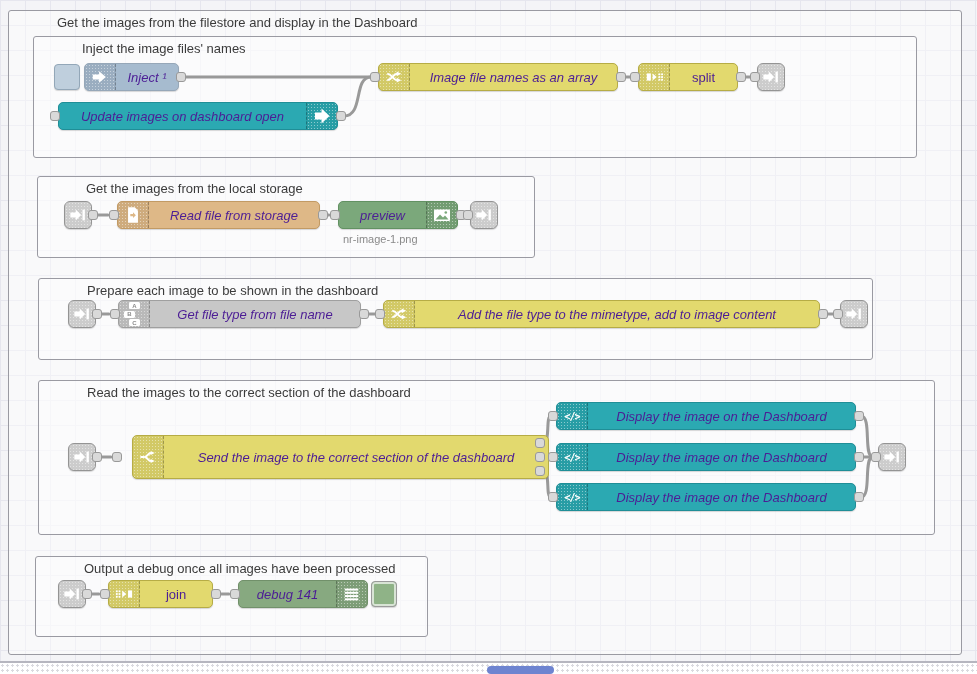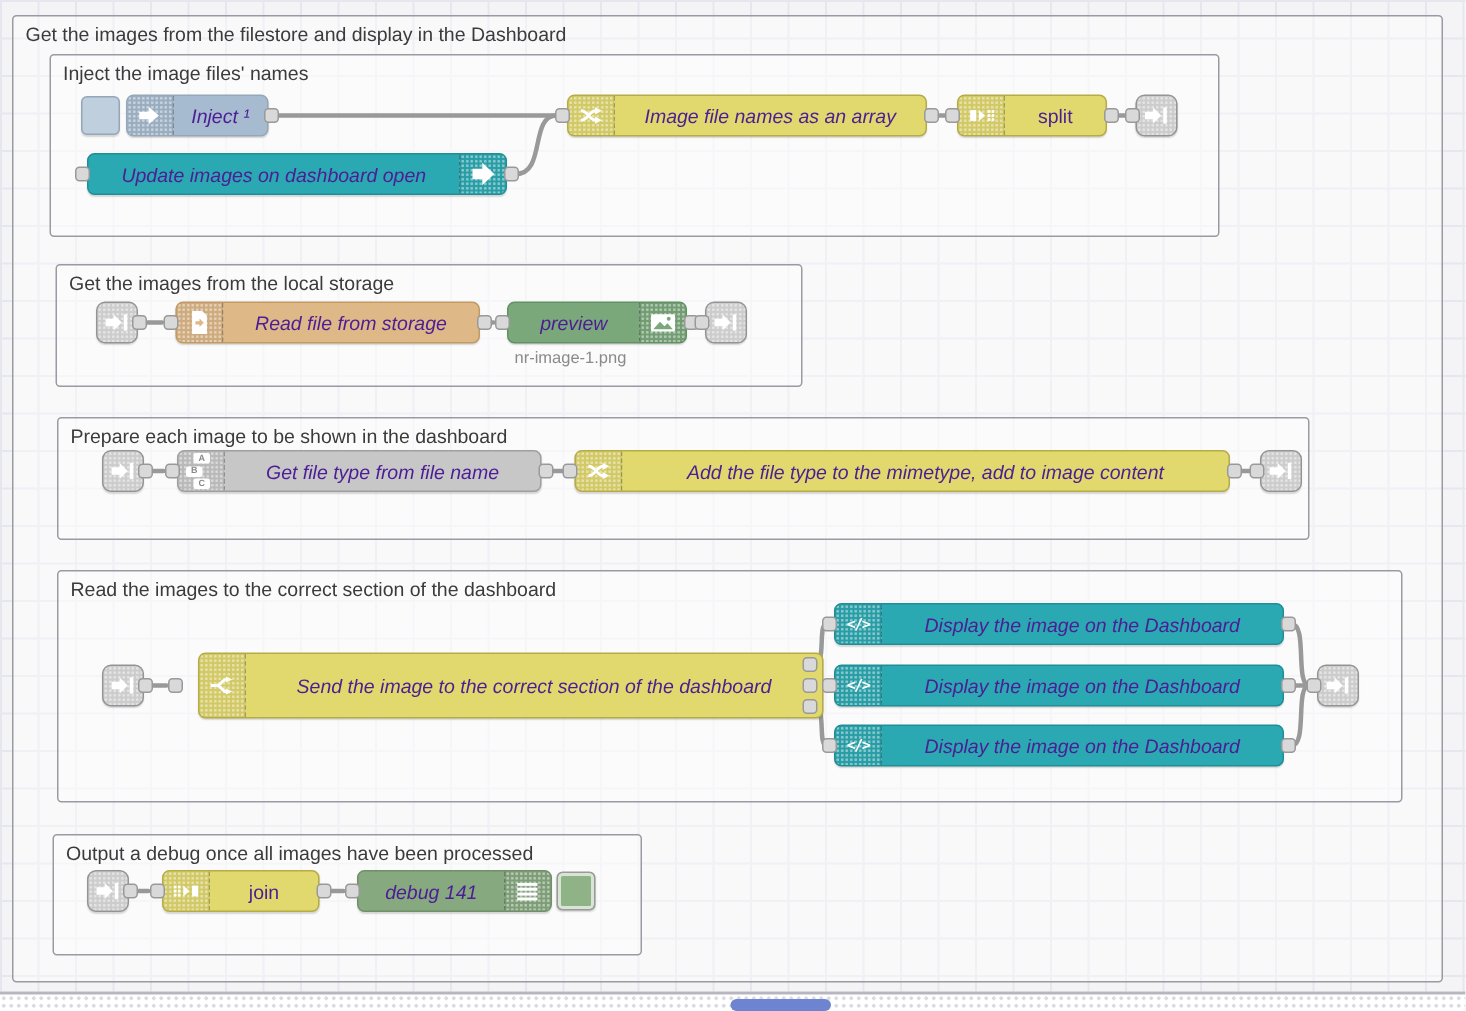--- a/index.html
+++ b/index.html
@@ -10,21 +10,21 @@
     background-image:
       linear-gradient(to right,#e6e6ee 1px,transparent 1px),
       linear-gradient(to bottom,#e6e6ee 1px,transparent 1px);
     background-size:25px 25px;
   }
   .group{
     position:absolute;border:1px solid #9a9aa2;border-radius:3px;
     background:rgba(255,255,255,0.42);box-sizing:border-box;
   }
   .gtitle{
-    padding:4px 0 0 8px;font-size:13px;color:#3b3b3b;white-space:nowrap;
+    padding:4px 0 0 8px;font-size:13px;color:#3b3b3b;white-space:nowrap;margin-left:40px;
   }
   .wires{position:absolute;left:0;top:0;z-index:3;}
   .wires path{stroke:#999;stroke-width:3;fill:none;stroke-linecap:round;}
   .node{
     position:absolute;height:28px;border:1px solid;border-radius:5px;
     display:flex;box-sizing:border-box;z-index:4;
     box-shadow:0 1px 1px rgba(0,0,0,0.15);
   }
   .nicon{
     width:30px;flex:0 0 30px;display:flex;align-items:center;justify-content:center;
@@ -82,21 +82,21 @@
   .hthumb{position:absolute;left:487px;top:3px;width:67px;height:8px;border-radius:4px;background:#6e84d0;}
 </style>
 </head>
 <body>
 
 <div class="canvas">
 
   <div class="group" style="left:8px;top:10px;width:954px;height:645px;">
     <div class="gtitle">Get the images from the filestore and display in the Dashboard</div>
   </div>
-  <div class="group" style="left:33px;top:36px;width:780px;height:122px;">
+  <div class="group" style="left:33px;top:36px;width:884px;height:122px;">
     <div class="gtitle">Inject the image files' names</div>
   </div>
   <div class="group" style="left:37px;top:176px;width:498px;height:82px;">
     <div class="gtitle">Get the images from the local storage</div>
   </div>
   <div class="group" style="left:38px;top:278px;width:835px;height:82px;">
     <div class="gtitle">Prepare each image to be shown in the dashboard</div>
   </div>
   <div class="group" style="left:38px;top:380px;width:897px;height:155px;">
     <div class="gtitle">Read the images to the correct section of the dashboard</div>

